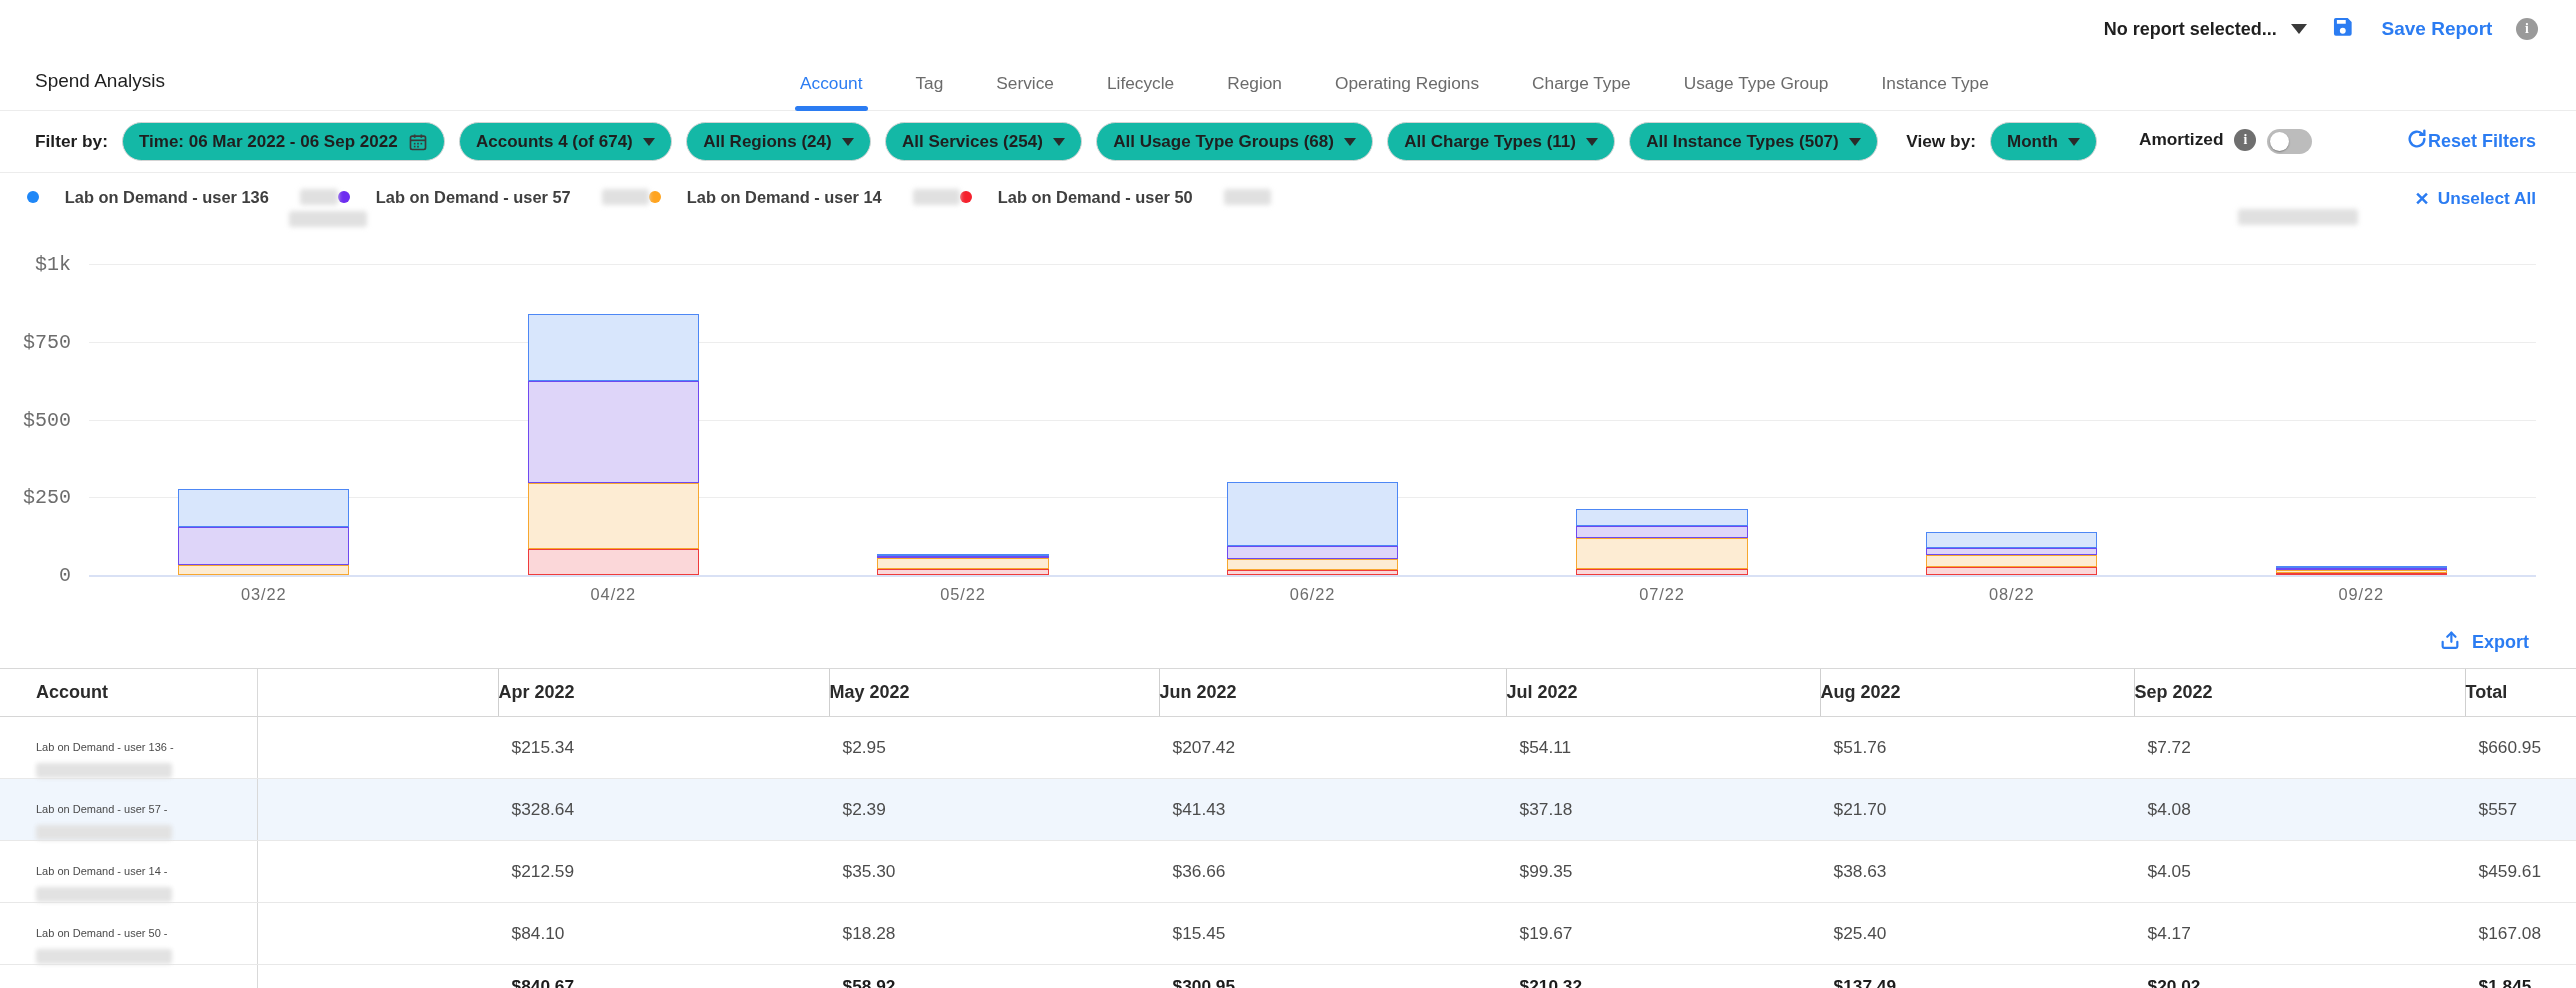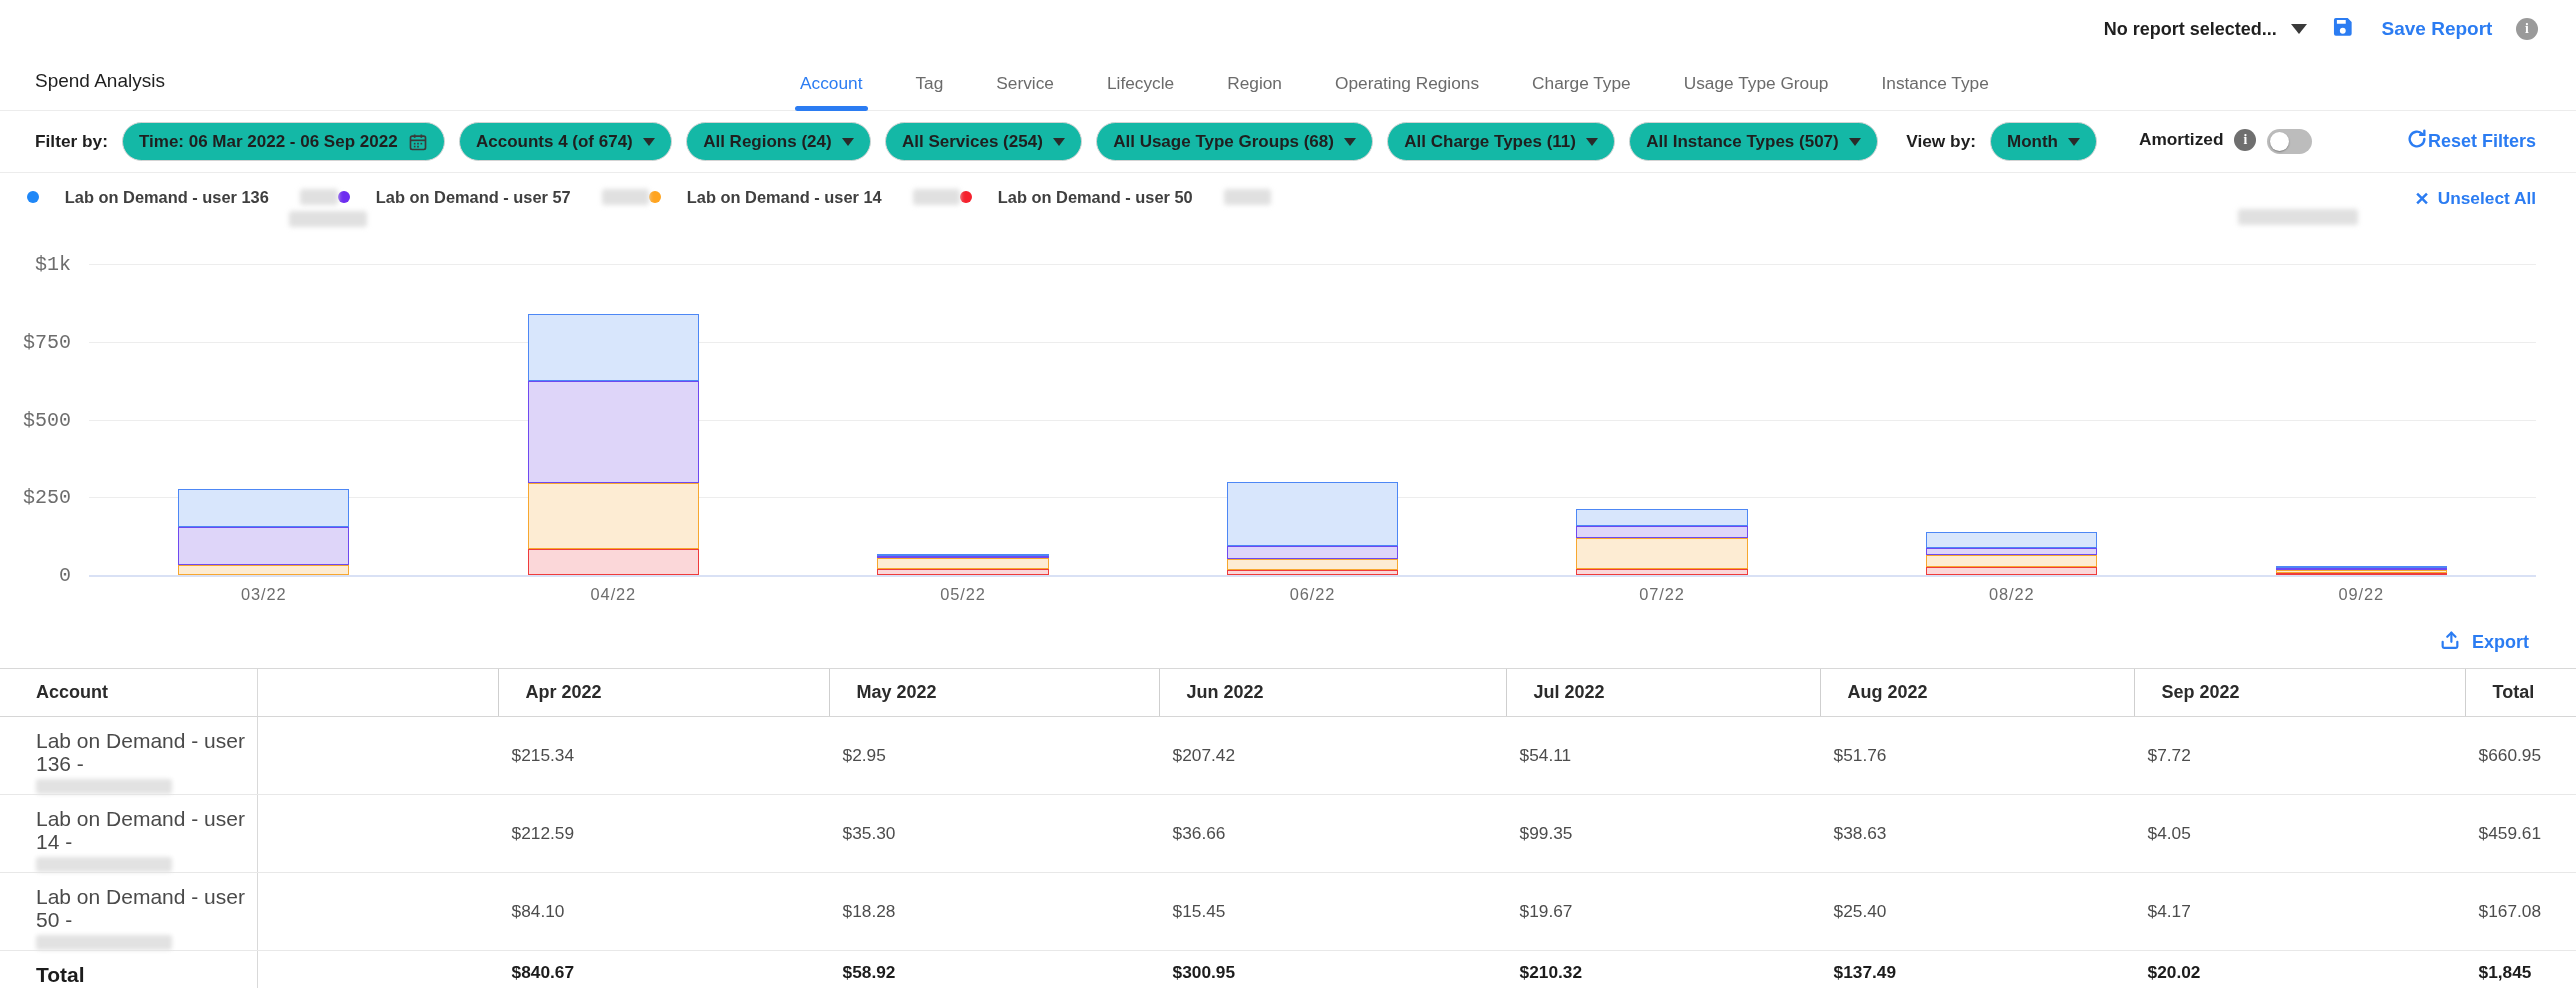--- a/index.html
+++ b/index.html
@@ -62,24 +62,24 @@
   
   .export-row { display:flex; justify-content:flex-end; align-items:center; padding:23.6px 47px 12.7px 0; }
   .export-btn { display:flex; align-items:center; gap:11px; color:#2b7cf2; font-size:18px; font-weight:700; cursor:pointer; }
 
   
   .table-wrap { border-top:0.9px solid #d8d8d8; border-bottom:0.9px solid #d8d8d8; }
   table { width:2576px; border-collapse:collapse; table-layout:fixed; }
   th, td { text-align:left; }
   thead th { height:47px; font-size:18px; font-weight:700; color:#2b2b2b; border-bottom:0.9px solid #d6d6d6; vertical-align:middle; }
   th.acc-col, td.acc-col { padding-left:36px; border-right:0.9px solid #d9d9d9; }
-  thead th.hsep { border-left:0.9px solid #cfcfcf; padding-left:27px; }
+  thead th.hsep { border-left:0.9px solid #cfcfcf; padding-left:0; }
   tbody td { height:54px; font-size:17.3px; color:#4c4c4c; border-bottom:0.9px solid #e8e8e8; vertical-align:middle; }
   td.val { padding-left:13.6px; }
-  td.acc-col { vertical-align:top; padding-top:12px; font-size:21px; color:#4a4a4a; line-height:23px; }
+  td.acc-col { vertical-align:top; padding-top:19px; font-size:11px; color:#4a4a4a; line-height:23px; }
   tr.hl td { background:#f0f6fd; }
   .patch-sm { width:136px; height:14.5px; background:#e2e2e2; border-radius:2.7px; filter:blur(2.3px); margin-top:4.5px; }
   tr.total-row td { border-top:1.8px solid #8f8f8f; height:45px; font-weight:700; color:#1c1c1c; border-bottom:0.9px solid #dadada; }
 </style>
 </head>
 <body>
 
 <div class="topbar">
   <div class="report-selector">
     <span>No report selected...</span>
@@ -331,20 +331,31 @@
         <td class="acc-col"><span>Lab on Demand - user 136 -</span><div class="patch-sm"></div></td>
         <td></td>
         <td class="val">$215.34</td>
         <td class="val">$2.95</td>
         <td class="val">$207.42</td>
         <td class="val">$54.11</td>
         <td class="val">$51.76</td>
         <td class="val">$7.72</td>
         <td class="val">$660.95</td>
       </tr>
+      <tr class="hl">
+        <td class="acc-col"><span>Lab on Demand - user 57 -</span><div class="patch-sm"></div></td>
+        <td></td>
+        <td class="val">$328.64</td>
+        <td class="val">$2.39</td>
+        <td class="val">$41.43</td>
+        <td class="val">$37.18</td>
+        <td class="val">$21.70</td>
+        <td class="val">$4.08</td>
+        <td class="val">$557</td>
+      </tr>
       <tr>
         <td class="acc-col"><span>Lab on Demand - user 14 -</span><div class="patch-sm"></div></td>
         <td></td>
         <td class="val">$212.59</td>
         <td class="val">$35.30</td>
         <td class="val">$36.66</td>
         <td class="val">$99.35</td>
         <td class="val">$38.63</td>
         <td class="val">$4.05</td>
         <td class="val">$459.61</td>

